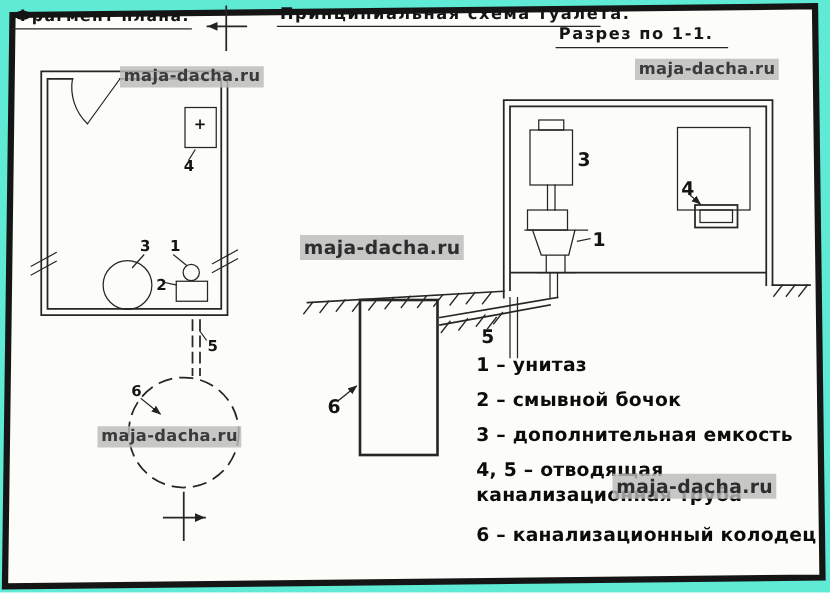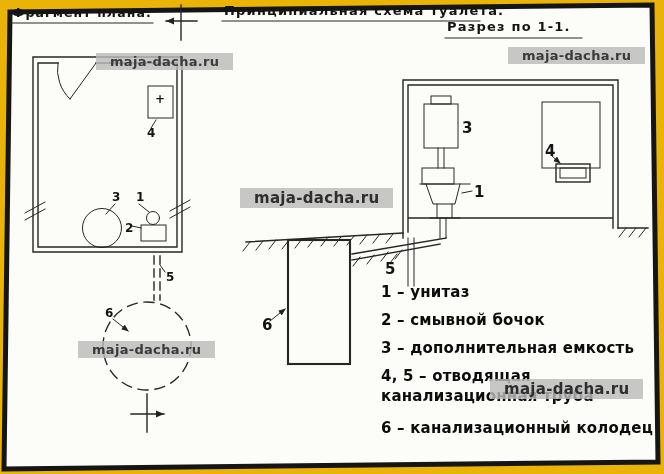--- a/index.html
+++ b/index.html
@@ -1,34 +1,34 @@
 <!DOCTYPE html>
 <html><head>
 <meta charset="utf-8">
 <style>
   html,body{margin:0;padding:0;background:#ffffff;}
-  #page{position:relative;width:664px;height:474px;background:#eab308;overflow:hidden;
+  #page{position:relative;width:664px;height:474px;background:#5eead4;overflow:hidden;
         font-family:"DejaVu Sans",sans-serif;}
   svg{position:absolute;left:0;top:0;}
   
   .ln{stroke:#262626;stroke-width:1.4;fill:none;stroke-linecap:square;}
   .thin{stroke-width:1;}
   .thick{stroke-width:2.1;}
   .dash{stroke-dasharray:8 5;}
   .dash2{stroke-dasharray:10 7;}
   .fillk{fill:#222;stroke:none;}
   
   .title{font:700 12.5px "DejaVu Sans",sans-serif;letter-spacing:1.1px;fill:#141414;}
   .title-lg{font:700 13px "DejaVu Sans",sans-serif;letter-spacing:1.2px;fill:#141414;}
   .lbl{font:700 12px "DejaVu Sans",sans-serif;fill:#141414;}
   .lbl-lg{font:700 15px "DejaVu Sans",sans-serif;fill:#141414;}
   .legend-t{font:700 15px "DejaVu Sans",sans-serif;fill:#0c0c0c;letter-spacing:.2px;}
   
   .wm{position:absolute;background:rgba(187,187,187,.82);color:#3b3b3b;
-      font:700 13px "DejaVu Sans",sans-serif;padding:1px 14px;letter-spacing:.3px;
+      font:700 13px "DejaVu Sans",sans-serif;padding:1px 3px;letter-spacing:.3px;
       white-space:nowrap;}
   .wm-lg{font-size:15px;color:#2e2e2e;}
 </style>
 </head>
 <body>
 
 <div id="page">
   <svg width="664" height="474" viewBox="0 0 664 474">
     <defs>
       <marker id="arr" markerWidth="9" markerHeight="8" refX="6.5" refY="3" orient="auto">

